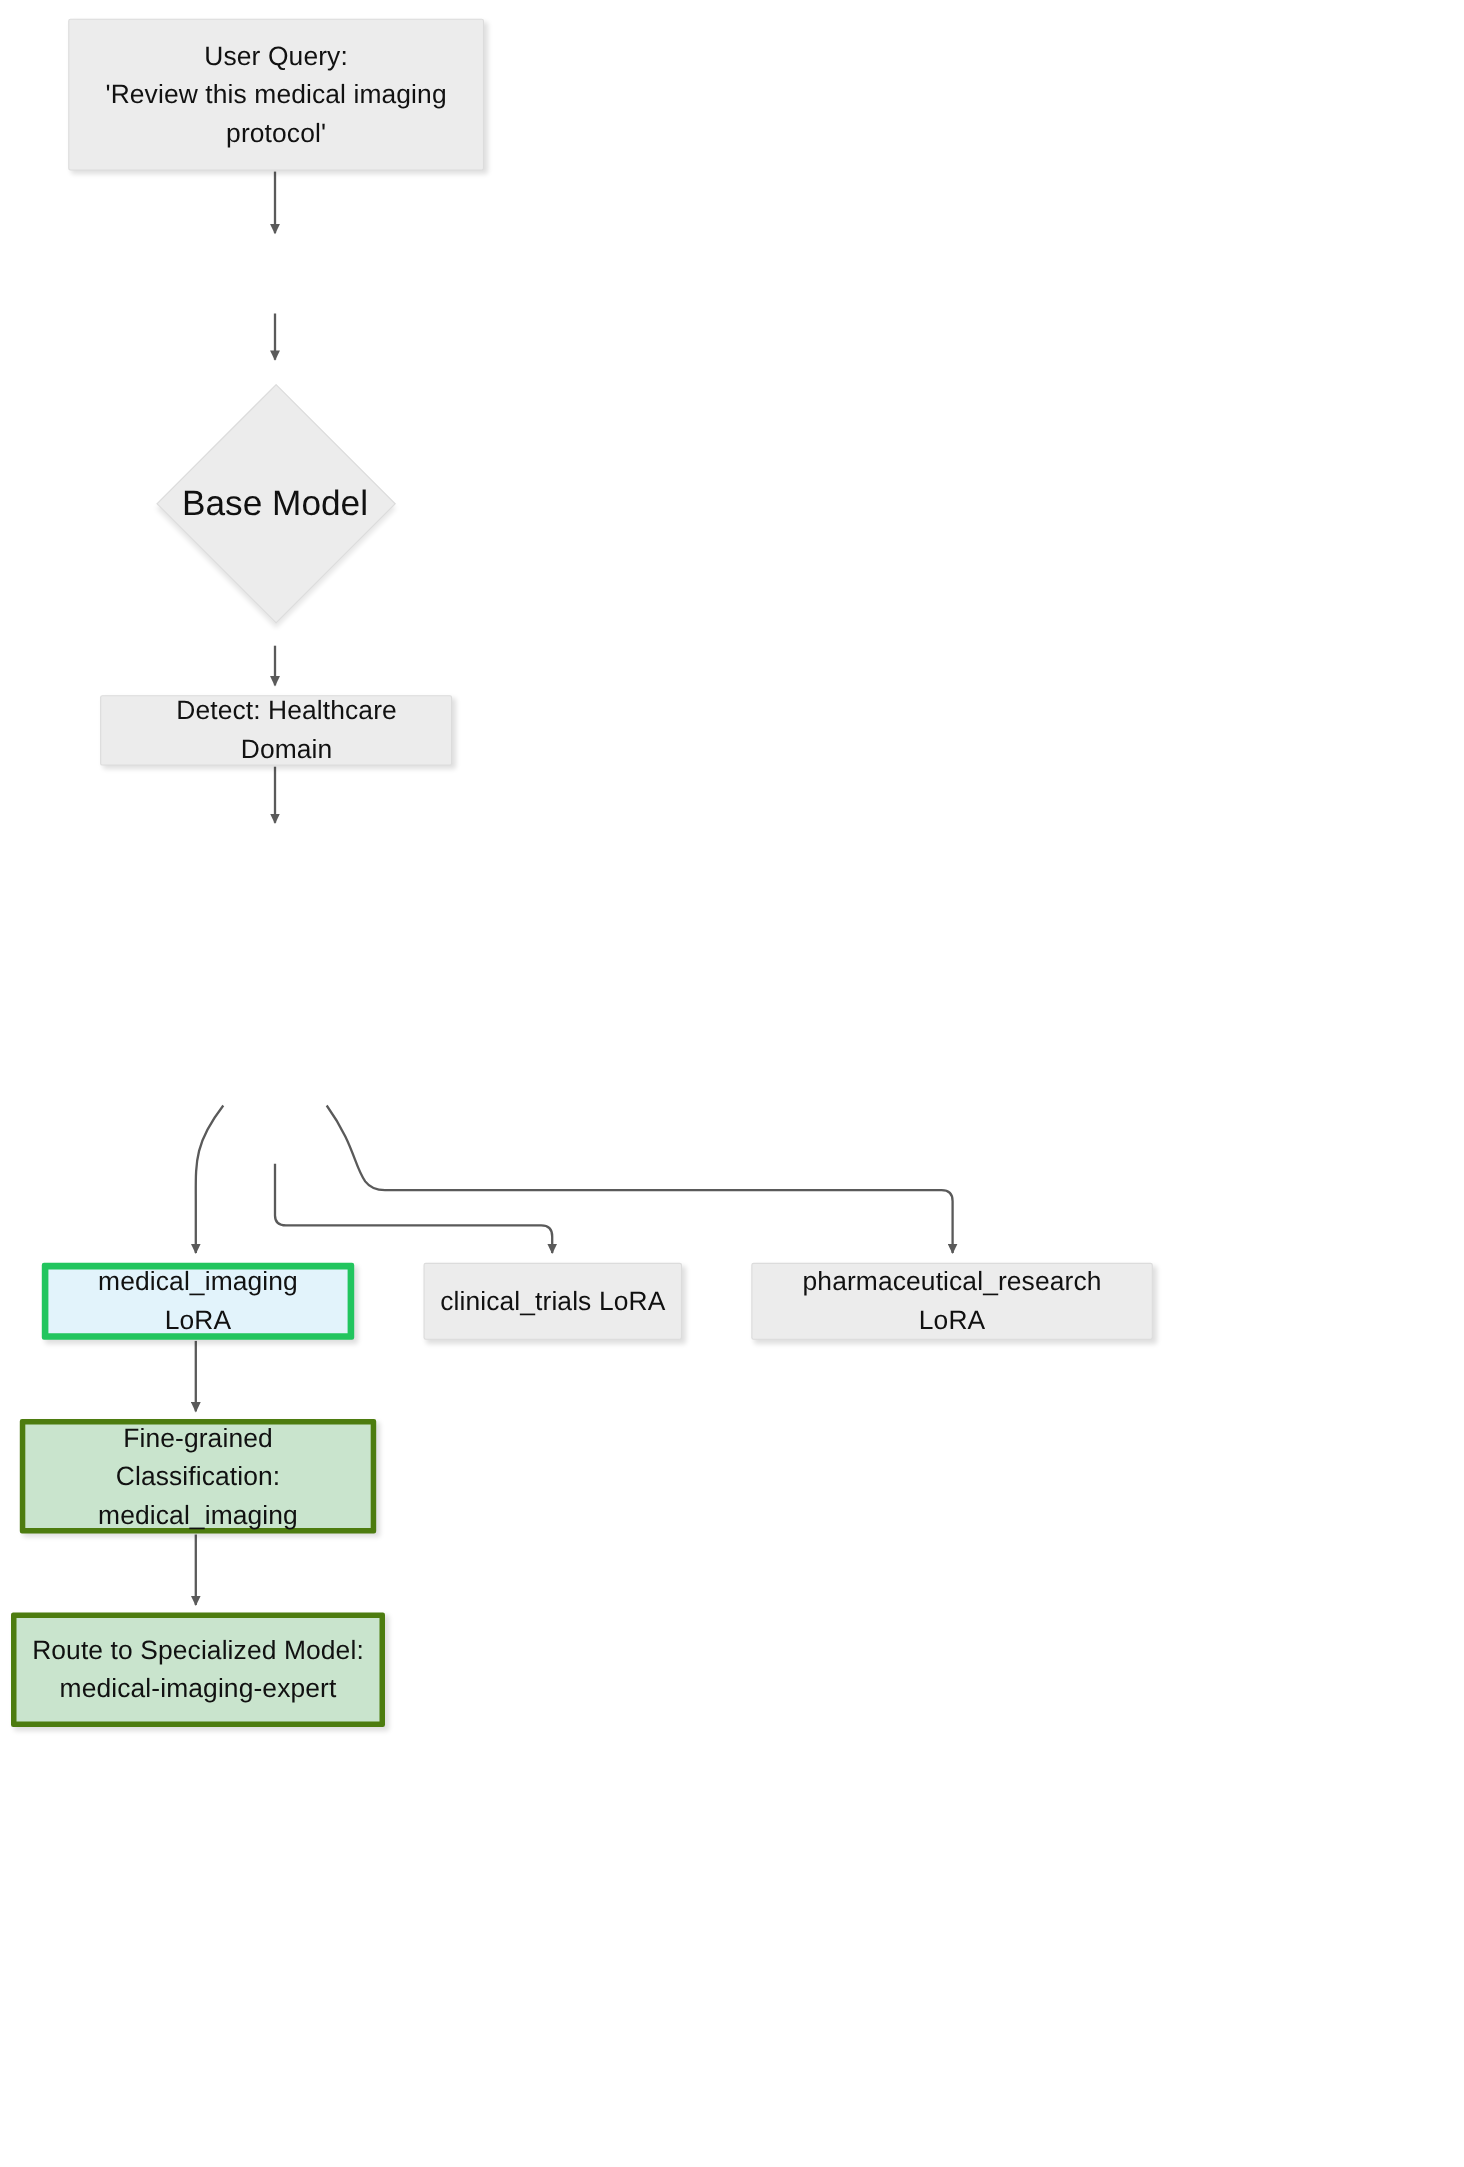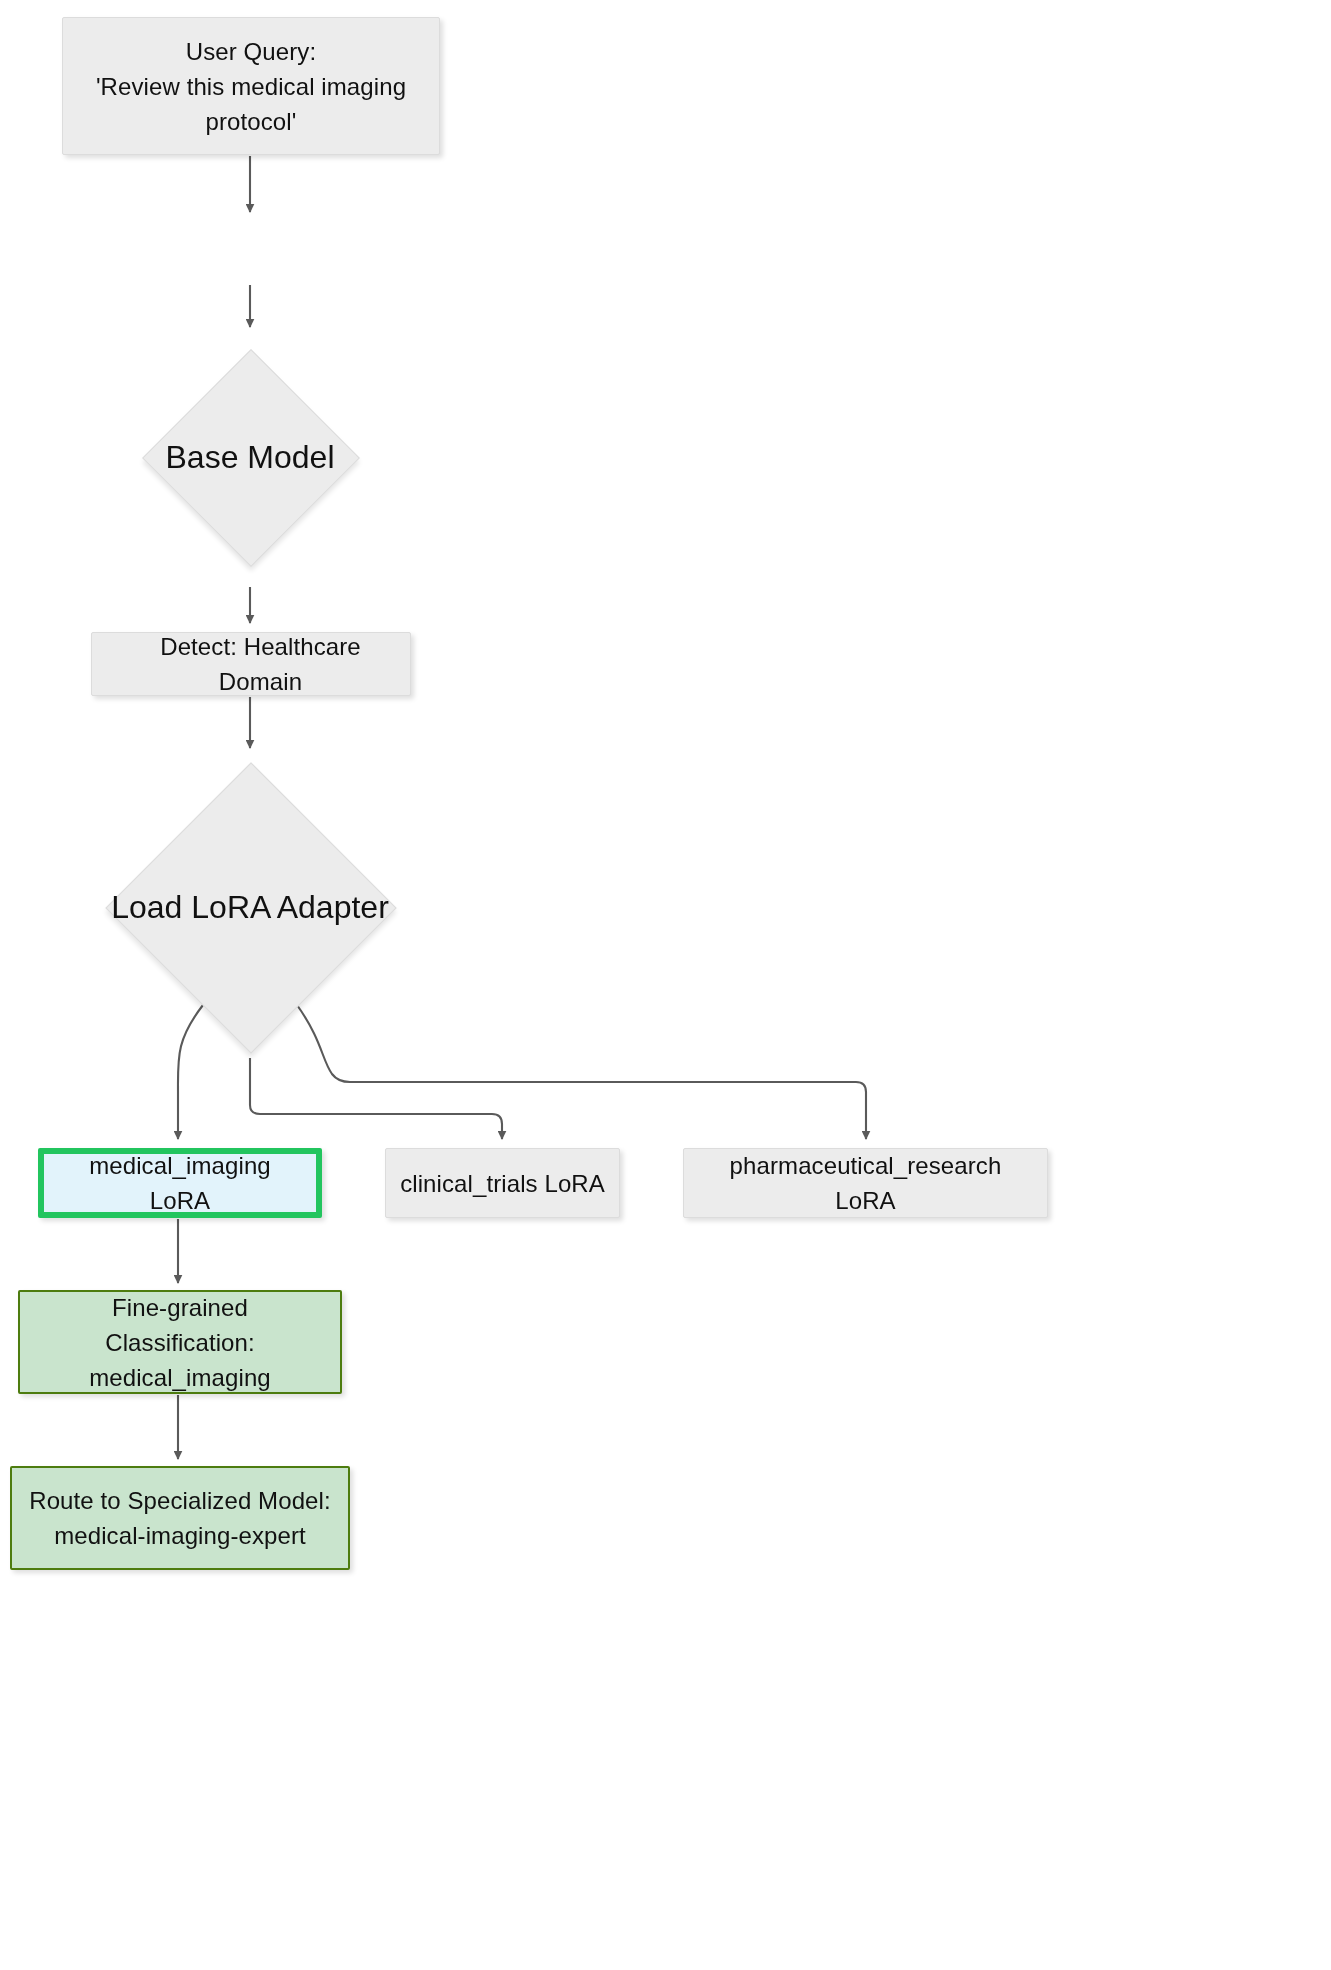--- a/index.html
+++ b/index.html
@@ -24,21 +24,21 @@
     border-radius:2px;
     box-shadow:3px 3px 5px rgba(0,0,0,0.13);
   }
   .rect.blue{
     background:#e2f3fb;
     border:6px solid #22c55e;
     text-align:center;
   }
   .rect.green{
     background:#c9e4cd;
-    border:2px solid #4d7c0f;
+    border:5px solid #4d7c0f;
   }
   .rect .label{
     color:#111111;
     font-size:24px;
     line-height:35px;
     letter-spacing:0.1px;
     white-space:pre-line;
     padding:0 14px;
   }
 
@@ -90,24 +90,20 @@
 
   <div class="diamond" style="left:174px;top:381px;width:152px;height:152px;">
     <div class="dshape"></div>
     <div class="label">Base Model</div>
   </div>
 
   <div class="node rect" style="left:91px;top:632px;width:320px;height:64px;padding-left:19px;">
     <span class="label">Detect: Healthcare Domain</span>
   </div>
 
-  <div class="diamond" style="left:148px;top:805px;width:204px;height:204px;">
-    <div class="dshape"></div>
-    <div class="label">Load LoRA Adapter</div>
-  </div>
 
   <div class="node rect blue" style="left:38px;top:1148px;width:284px;height:70px;">
     <span class="label">medical_imaging LoRA</span>
   </div>
 
   <div class="node rect" style="left:385px;top:1148px;width:235px;height:70px;">
     <span class="label">clinical_trials LoRA</span>
   </div>
 
   <div class="node rect" style="left:683px;top:1148px;width:365px;height:70px;">

